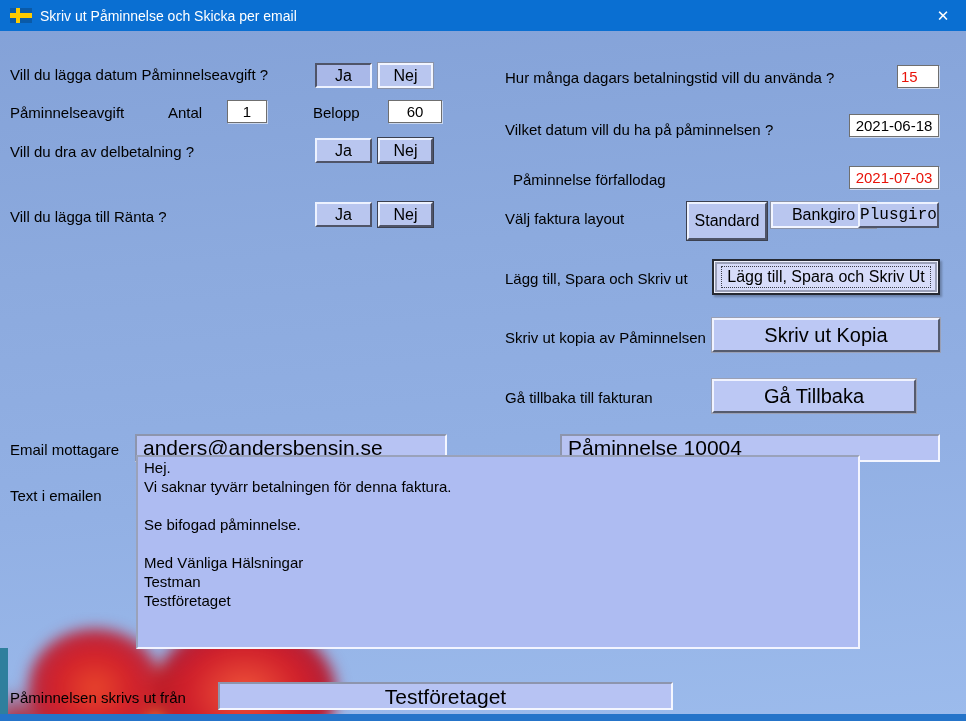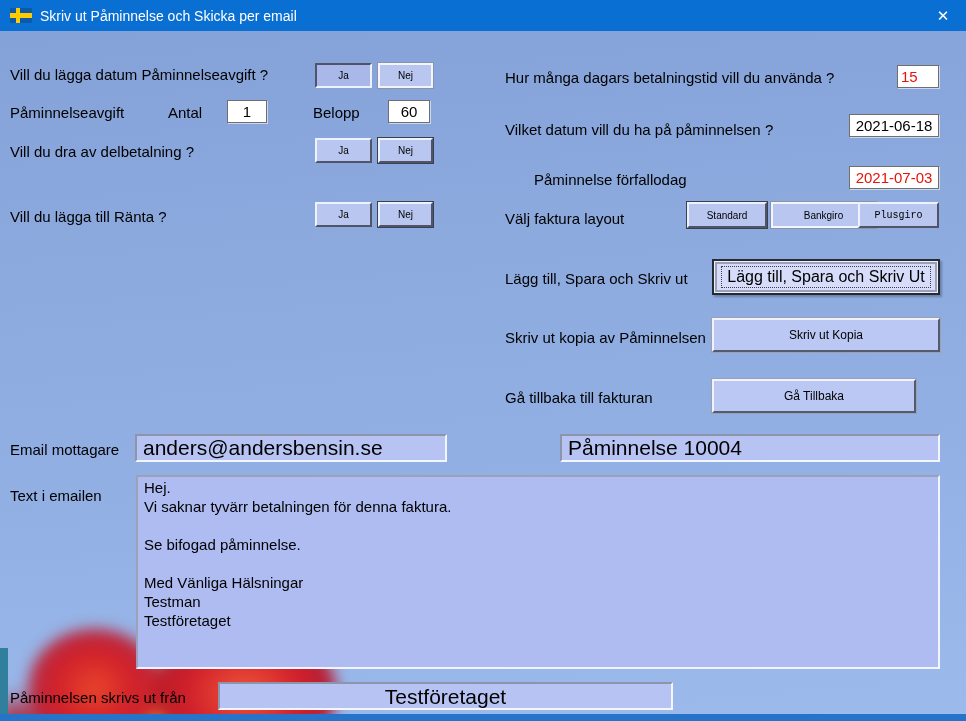--- a/index.html
+++ b/index.html
@@ -41,21 +41,21 @@
   .edge-left {
     position:absolute; left:0; top:648px; width:8px; height:67px; background:#2f7f9d;
   }
   .edge-bottom {
     position:absolute; left:0; top:714px; width:966px; height:7px; background:#2574c9;
   }
   
   .label { position:absolute; white-space:nowrap; }
   .btn {
     position:absolute; display:flex; align-items:center; justify-content:center;
-    background:#b9c6ef; font-size:10px; cursor:default; box-sizing:border-box;
+    background:#b9c6ef; font-size:16px; cursor:default; box-sizing:border-box;
   }
   .raised { border:2px solid; border-color:#edf2ff #4f5468 #4f5468 #edf2ff; }
   .sunken { border:2px solid; border-color:#4f5468 #edf2ff #edf2ff #4f5468; background:#a9b8e8; }
   .pressed { border:2px solid #f2f5ff; box-shadow:0 0 0 1px #8b93a8; }
   .defaulted { outline:1px solid #3b4050; outline-offset:0px; }
   .input-white {
     position:absolute; background:#fff; border:1px solid #6f6f6f; box-sizing:border-box;
     box-shadow:1px 1px 0 rgba(255,255,255,.55);
     font-family:inherit; font-size:15px; color:#000; padding:0 3px;
   }
@@ -73,21 +73,21 @@
     box-shadow:inset 0 0 0 1px #eef1fd, inset 0 0 0 3px #9aa0b8, 2px 2px 2px rgba(0,0,0,.25);
     display:flex; align-items:center; justify-content:center; cursor:default;
   }
   .btn-add > span {
     border:1px dotted #3c3f4a; padding:1px 5px; font-size:16px; white-space:nowrap;
   }
   .btn-wide {
     position:absolute; background:#bcc8f4; box-sizing:border-box;
     border:2px solid; border-color:#f0f3ff #555b6e #555b6e #f0f3ff;
     box-shadow:0 0 0 1px #9aa0b5;
-    display:flex; align-items:center; justify-content:center; font-size:12px; cursor:default;
+    display:flex; align-items:center; justify-content:center; font-size:20px; cursor:default;
   }
   .textarea {
     position:absolute; background:#aebcf2; box-sizing:border-box;
     border:2px solid; border-color:#9aa2ba #f2f4ff #f2f4ff #9aa2ba;
     font-family:inherit; font-size:15px; line-height:19px; color:#000;
     padding:1px 6px; resize:none; overflow:hidden; white-space:pre-wrap;
   }
 </style>
 </head>
 <body>
@@ -109,41 +109,41 @@
   </div>
 
   <div class="label" style="left:10px; top:66px;">Vill du lägga datum Påminnelseavgift ?</div>
   <div class="btn sunken" style="left:315px; top:63px; width:57px; height:25px;">Ja</div>
   <div class="btn pressed" style="left:378px; top:63px; width:55px; height:25px;">Nej</div>
 
   <div class="label" style="left:10px; top:104px;text-align:right;">Påminnelseavgift</div>
   <div class="label" style="left:168px; top:104px;">Antal</div>
   <input class="input-white center" style="left: 227px; top: 100px; width: 40px; height: 23px;" value="1">
   <div class="label" style="left:313px; top:104px;">Belopp</div>
-  <input class="input-white center" style="left: 388px; top: 100px; width: 42px; height: 23px;" value="60">
+  <input class="input-white center" style="left: 388px; top: 100px; width: 54px; height: 23px;" value="60">
 
   <div class="label" style="left:10px; top:143px;">Vill du dra av delbetalning ?</div>
   <div class="btn raised" style="left:315px; top:138px; width:57px; height:25px;">Ja</div>
   <div class="btn raised defaulted" style="left:378px; top:138px; width:55px; height:25px;">Nej</div>
 
   <div class="label" style="left:10px; top:208px;">Vill du lägga till Ränta ?</div>
   <div class="btn raised" style="left:315px; top:202px; width:57px; height:25px;">Ja</div>
   <div class="btn raised defaulted" style="left:378px; top:202px; width:55px; height:25px;">Nej</div>
 
   <div class="label" style="left:505px; top:69px;">Hur många dagars betalningstid vill du använda ?</div>
   <input class="input-white red" style="left: 897px; top: 65px; width: 42px; height: 23px;" value="15">
 
   <div class="label" style="left:505px; top:121px;">Vilket datum vill du ha på påminnelsen ?</div>
   <input class="input-white center" style="left: 849px; top: 114px; width: 90px; height: 23px;" value="2021-06-18">
 
-  <div class="label" style="left:534px; top:171px;">Påminnelse förfallodag</div>
+  <div class="label" style="left:513px; top:171px;">Påminnelse förfallodag</div>
   <input class="input-white center red" style="left: 849px; top: 166px; width: 90px; height: 23px;" value="2021-07-03">
 
   <div class="label" style="left:505px; top:210px;">Välj faktura layout</div>
-  <div class="btn raised defaulted" style="left:687px; top:202px; width:80px; height:26px;">Standard</div>
+  <div class="btn raised defaulted" style="left:687px; top:202px; width:80px; height:38px;">Standard</div>
   <div class="btn pressed" style="left:771px; top:202px; width:105px; height:26px;">Bankgiro</div>
   <div class="btn raised" style="left:858px; top:202px; width:81px; height:26px;font-family:Liberation Mono, monospace;">Plusgiro</div>
 
   <div class="label" style="left:505px; top:270px;">Lägg till, Spara och Skriv ut</div>
   <div class="btn-add" style="left:712px; top:259px; width:228px; height:36px;">
     <span>Lägg till, Spara och Skriv Ut</span>
   </div>
 
   <div class="label" style="left:505px; top:329px;">Skriv ut kopia av Påminnelsen</div>
   <div class="btn-wide" style="left:712px; top:318px; width:228px; height:34px;">Skriv ut Kopia</div>
@@ -151,21 +151,21 @@
   <div class="label" style="left:505px; top:389px;">Gå tillbaka till fakturan</div>
   <div class="btn-wide" style="left:712px; top:379px; width:204px; height:34px;">Gå Tillbaka</div>
 
   <div class="label" style="left:10px; top:441px;">Email mottagare</div>
   <input class="input-peri" style="left: 135px; top: 434px; width: 312px; height: 28px;" value="anders@andersbensin.se">
 
   <div class="label" style="left:483px; top:441px;margin-top:48px;">Ämne</div>
   <input class="input-peri" style="left: 560px; top: 434px; width: 380px; height: 28px;" value="Påminnelse 10004">
 
   <div class="label" style="left:10px; top:487px;">Text i emailen</div>
-  <textarea class="textarea" style="left: 136px; top: 475px; width: 804px; height: 194px;">Hej.
+  <textarea class="textarea" style="left: 136px; top: 455px; width: 724px; height: 194px;">Hej.
 Vi saknar tyvärr betalningen för denna faktura.
 
 Se bifogad påminnelse.
 
 Med Vänliga Hälsningar
 Testman
 Testföretaget</textarea>
 
   <div class="label" style="left:10px; top:689px;">Påminnelsen skrivs ut från</div>
   <div class="input-peri center" style="left:218px; top:682px; width:455px; height:28px; line-height:25px;">Testföretaget</div>

